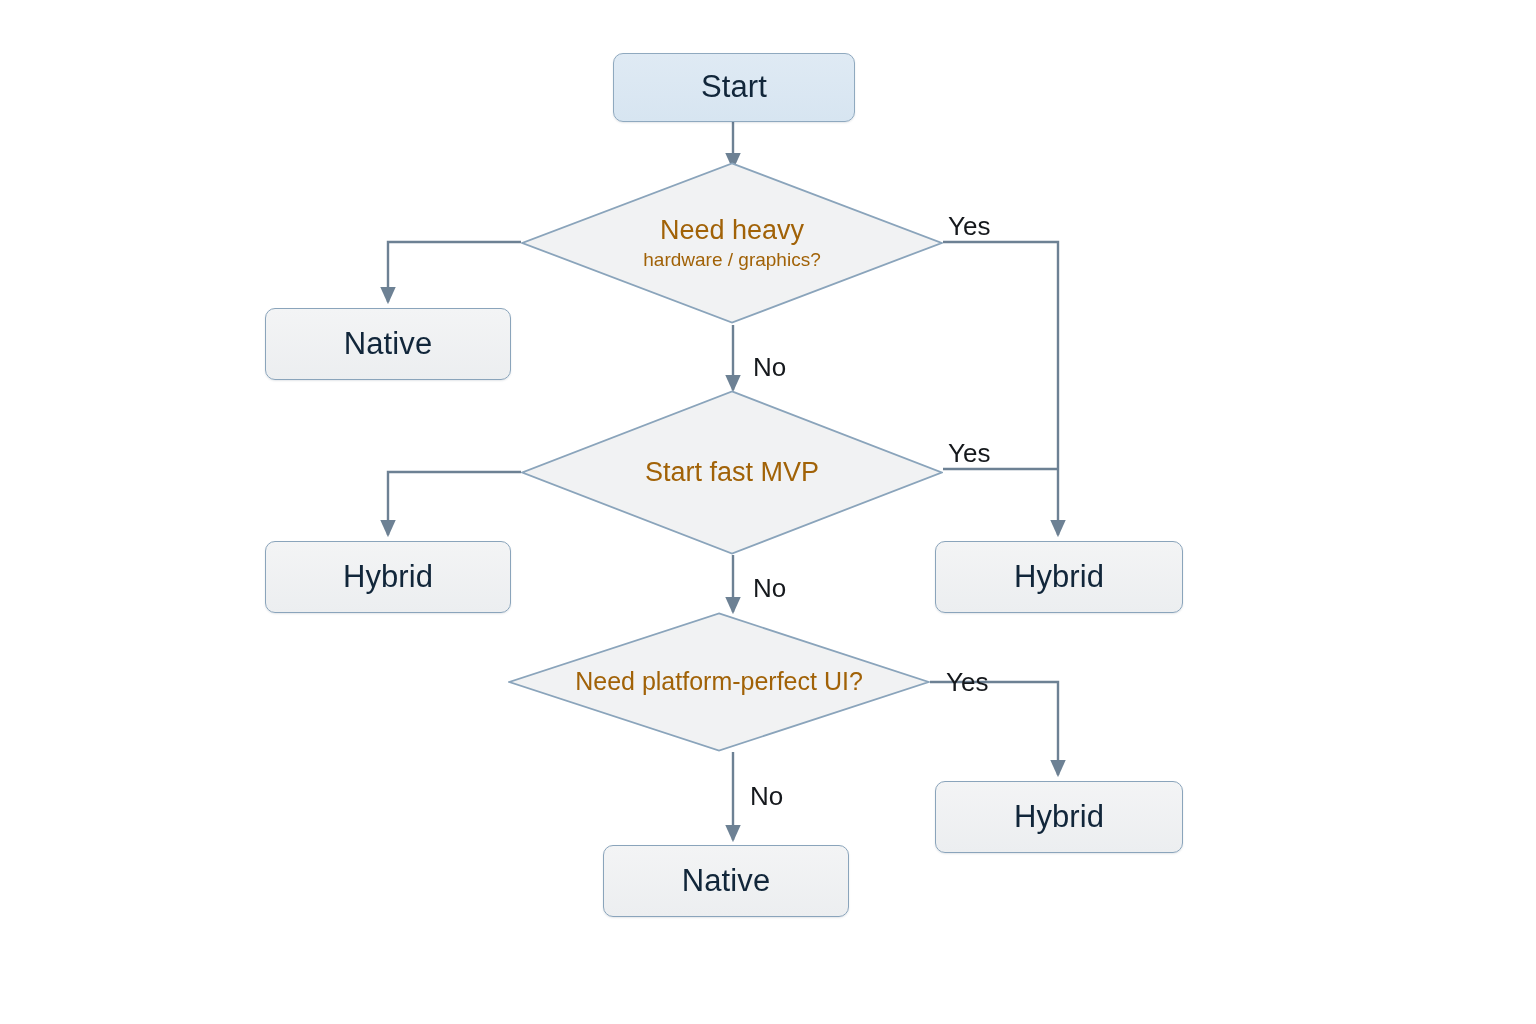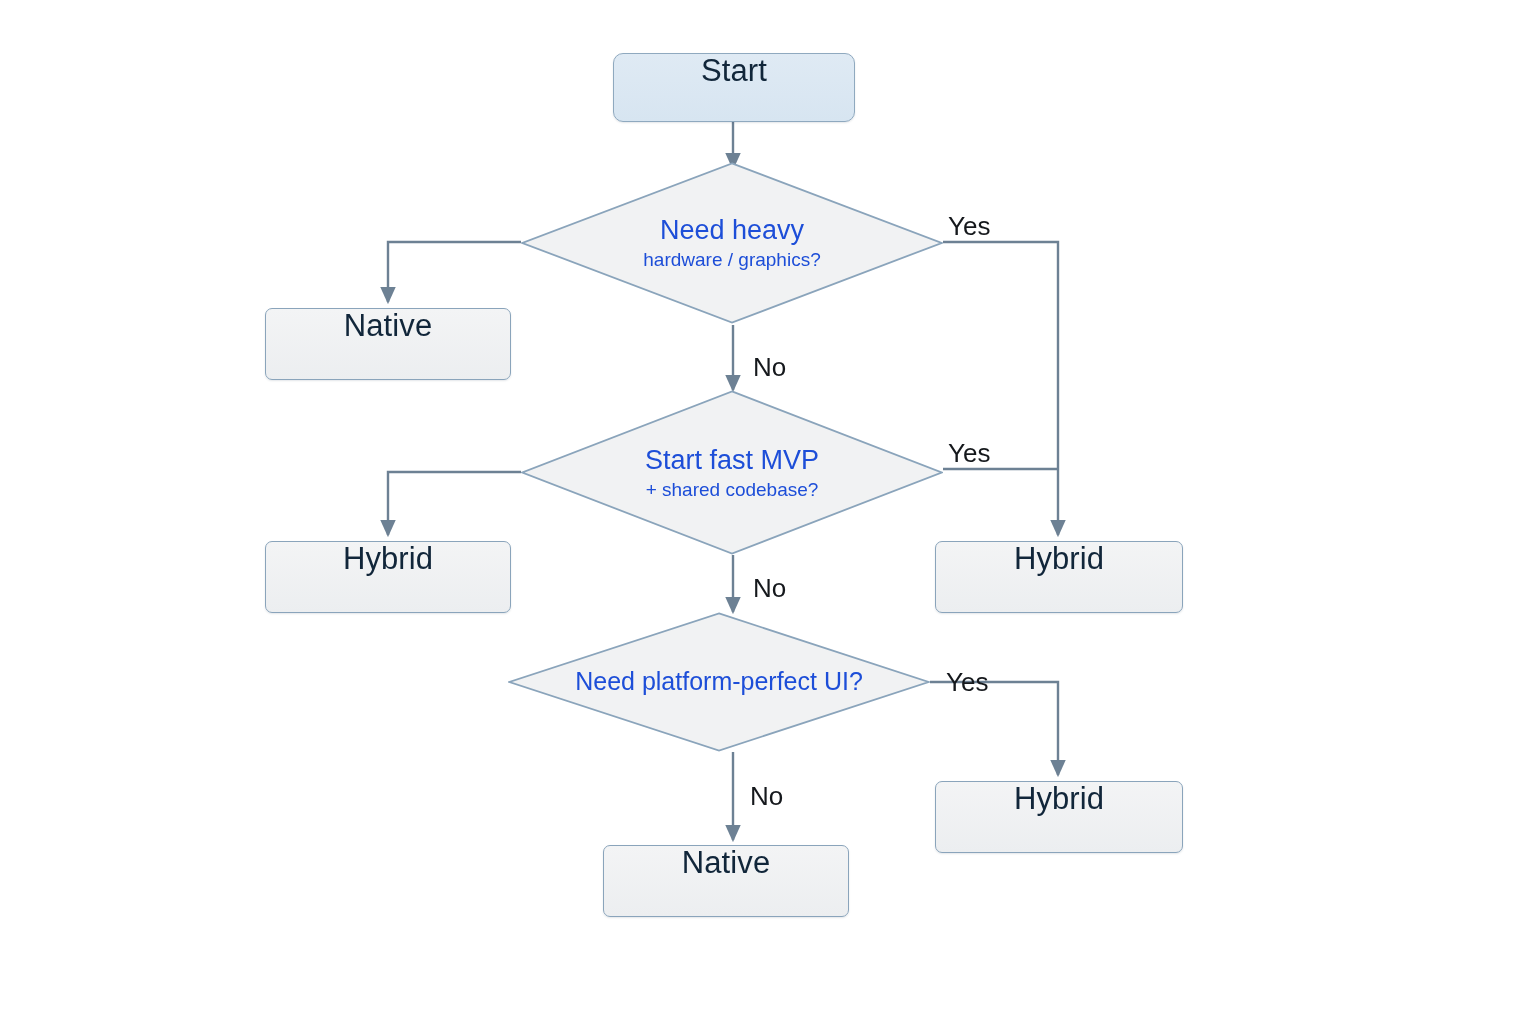--- a/index.html
+++ b/index.html
@@ -29,33 +29,33 @@
     pointer-events: none;
   }
 
   
   .node-box {
     position: absolute;
     box-sizing: border-box;
     border: 1.6px solid #8aa4bb;
     border-radius: 10px;
     display: flex;
+    align-items: center;
     justify-content: center;
     color: #11263a;
     letter-spacing: .1px;
     box-shadow: 0 1px 2px rgba(40,60,85,.13);
   }
   .node-box.start {
     background: linear-gradient(180deg, #dfeaf4 0%, #d7e5f1 100%);
     border-color: #8fa9bf;
   }
   .node-box.result {
     background: linear-gradient(180deg, #f3f4f5 0%, #eceef0 100%);
     border-color: #8aa4bb;
-    border-radius: 7px;
   }
   .node-label {
     font-size: 31px;
     line-height: 1.1;
     white-space: nowrap;
   }
 
   
   .diamond {
     position: absolute;
@@ -69,21 +69,21 @@
   .diamond .dtext {
     position: absolute;
     left: 0;
     top: 0;
     width: 100%;
     height: 100%;
     display: flex;
     flex-direction: column;
     align-items: center;
     justify-content: center;
-    color: #1d4ed8;
+    color: #a16207;
     text-align: center;
     pointer-events: none;
   }
   .dtext .l1 { font-size: 27px; line-height: 1.25; }
   .dtext .l2 { font-size: 19px; line-height: 1.25; }
   .diamond.single .dtext .l1 { font-size: 25px; }
 
   
   .edge-label {
     position: absolute;
@@ -142,21 +142,20 @@
   <div class="node-box result" style="left:265px; top:308px; width:246px; height:72px;">
     <span class="node-label">Native</span>
   </div>
 
   <div class="diamond" style="left:521px; top:390px; width:422px; height:165px;">
     <svg width="422" height="165" viewBox="0 0 422 165">
       <polygon points="211,1.4 420.6,82.5 211,163.6 1.4,82.5" fill="#f1f2f3" stroke="#8aa4bb" stroke-width="1.8"></polygon>
     </svg>
     <div class="dtext">
       <span class="l1">Start fast MVP</span>
-      <span class="l2">+ shared codebase?</span>
     </div>
   </div>
 
   <div class="node-box result" style="left:265px; top:541px; width:246px; height:72px;">
     <span class="node-label">Hybrid</span>
   </div>
 
   <div class="node-box result" style="left:935px; top:541px; width:248px; height:72px;">
     <span class="node-label">Hybrid</span>
   </div>

